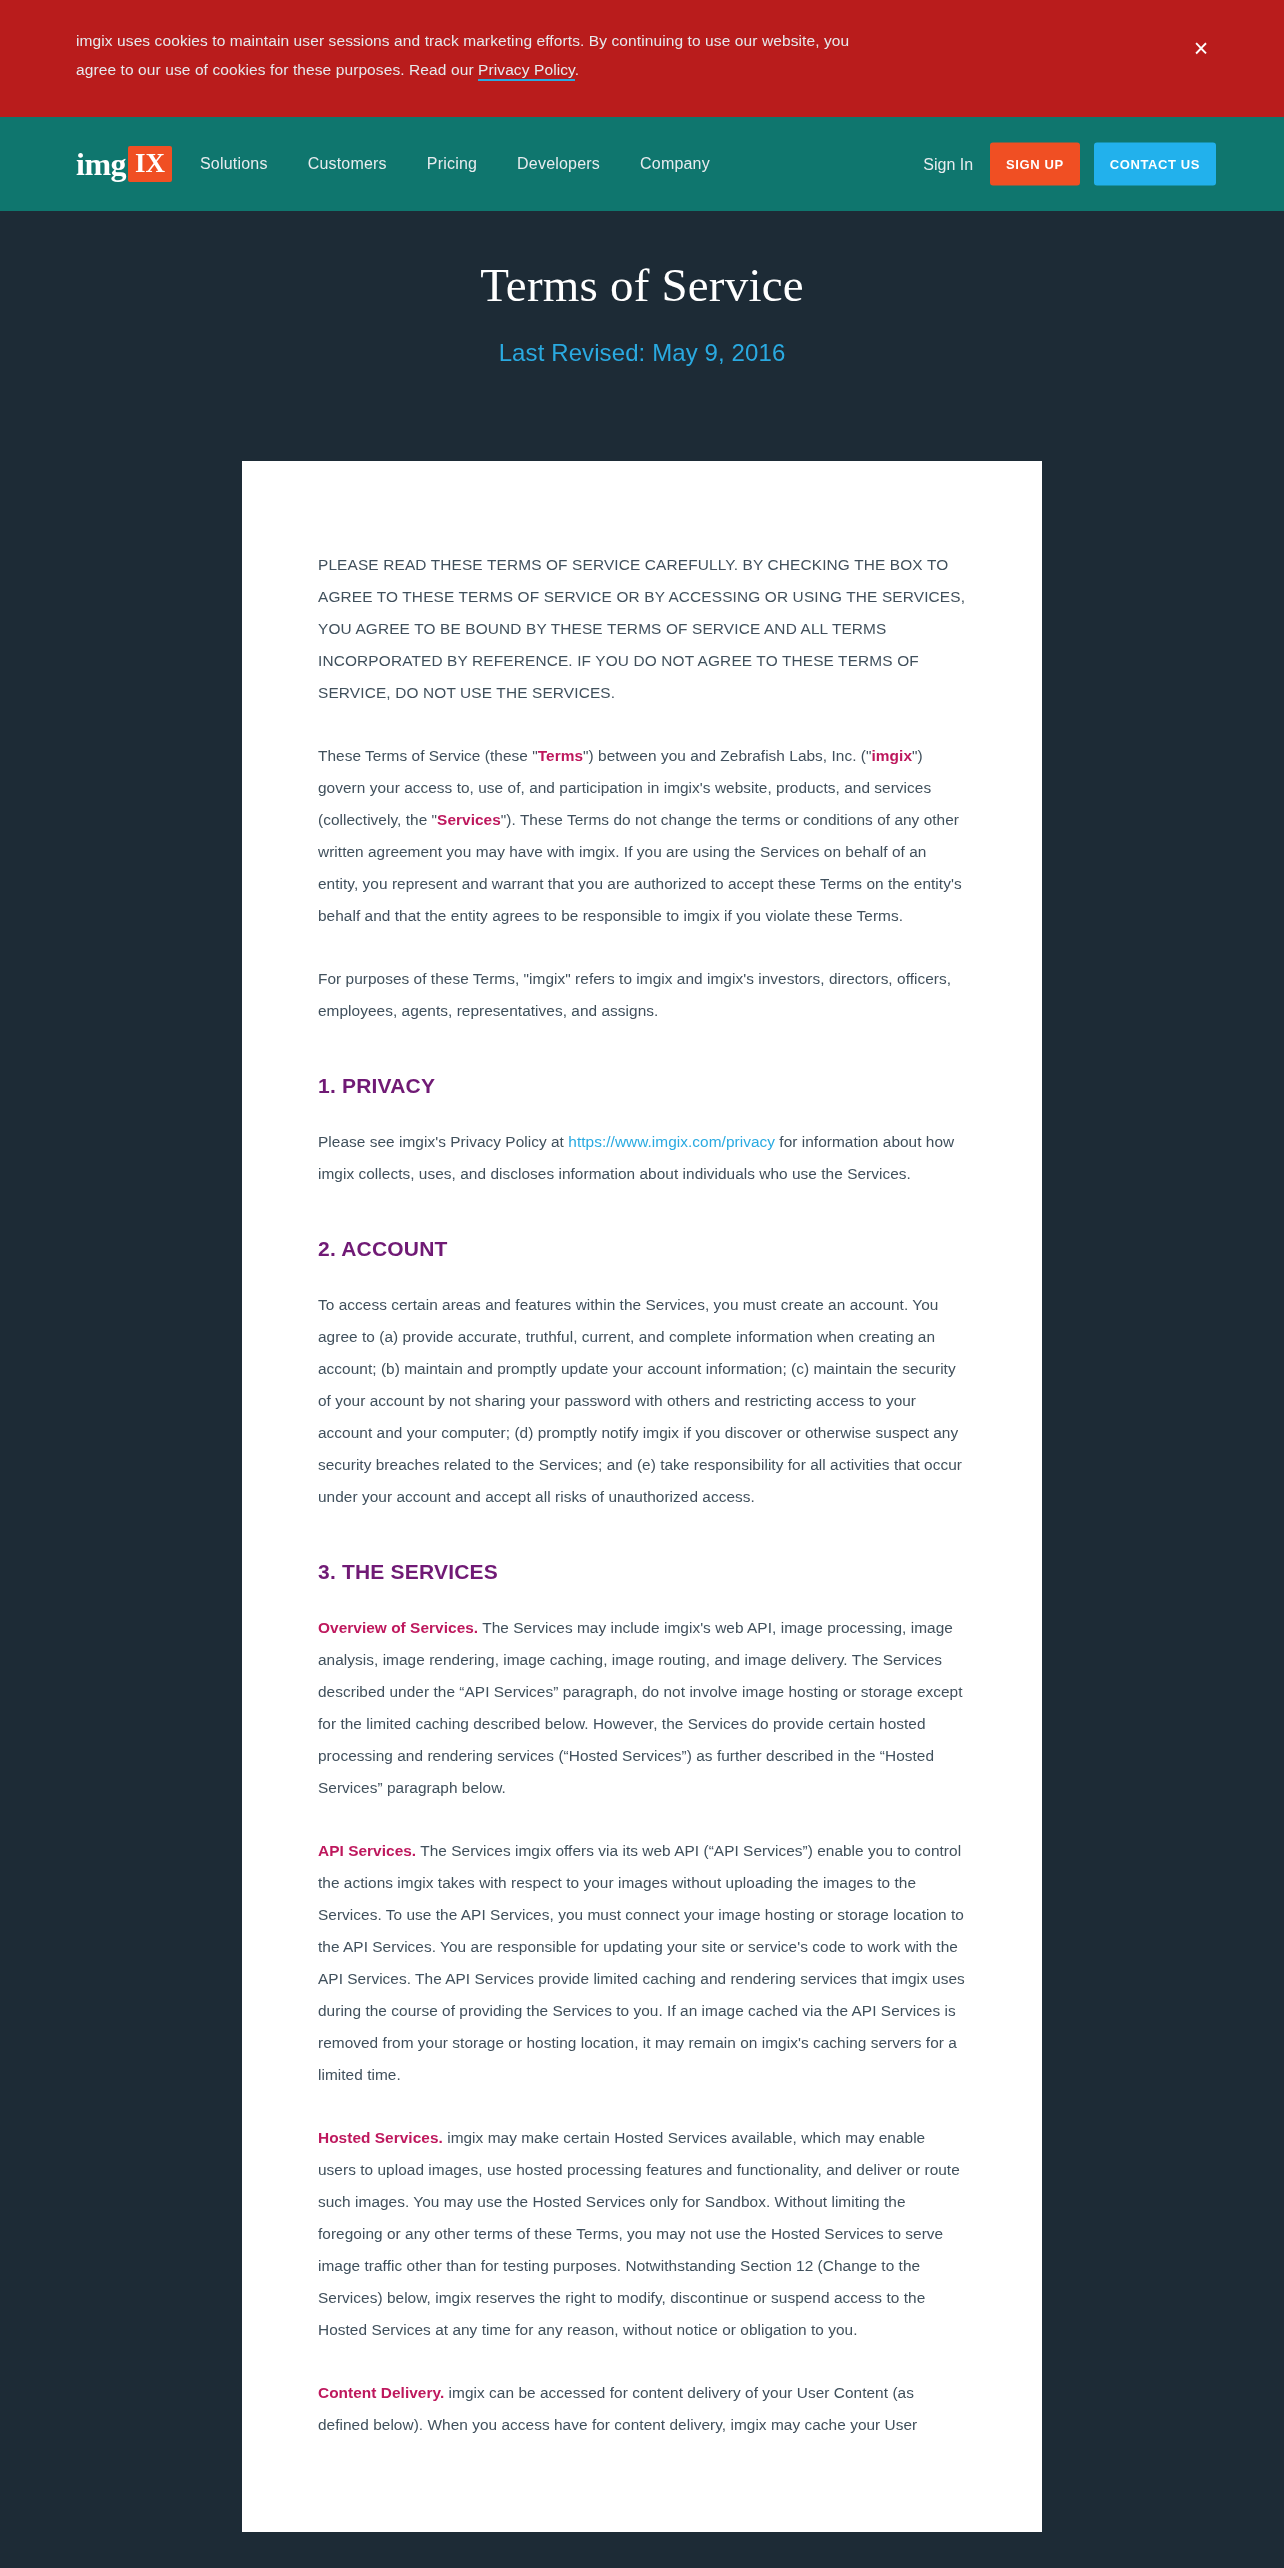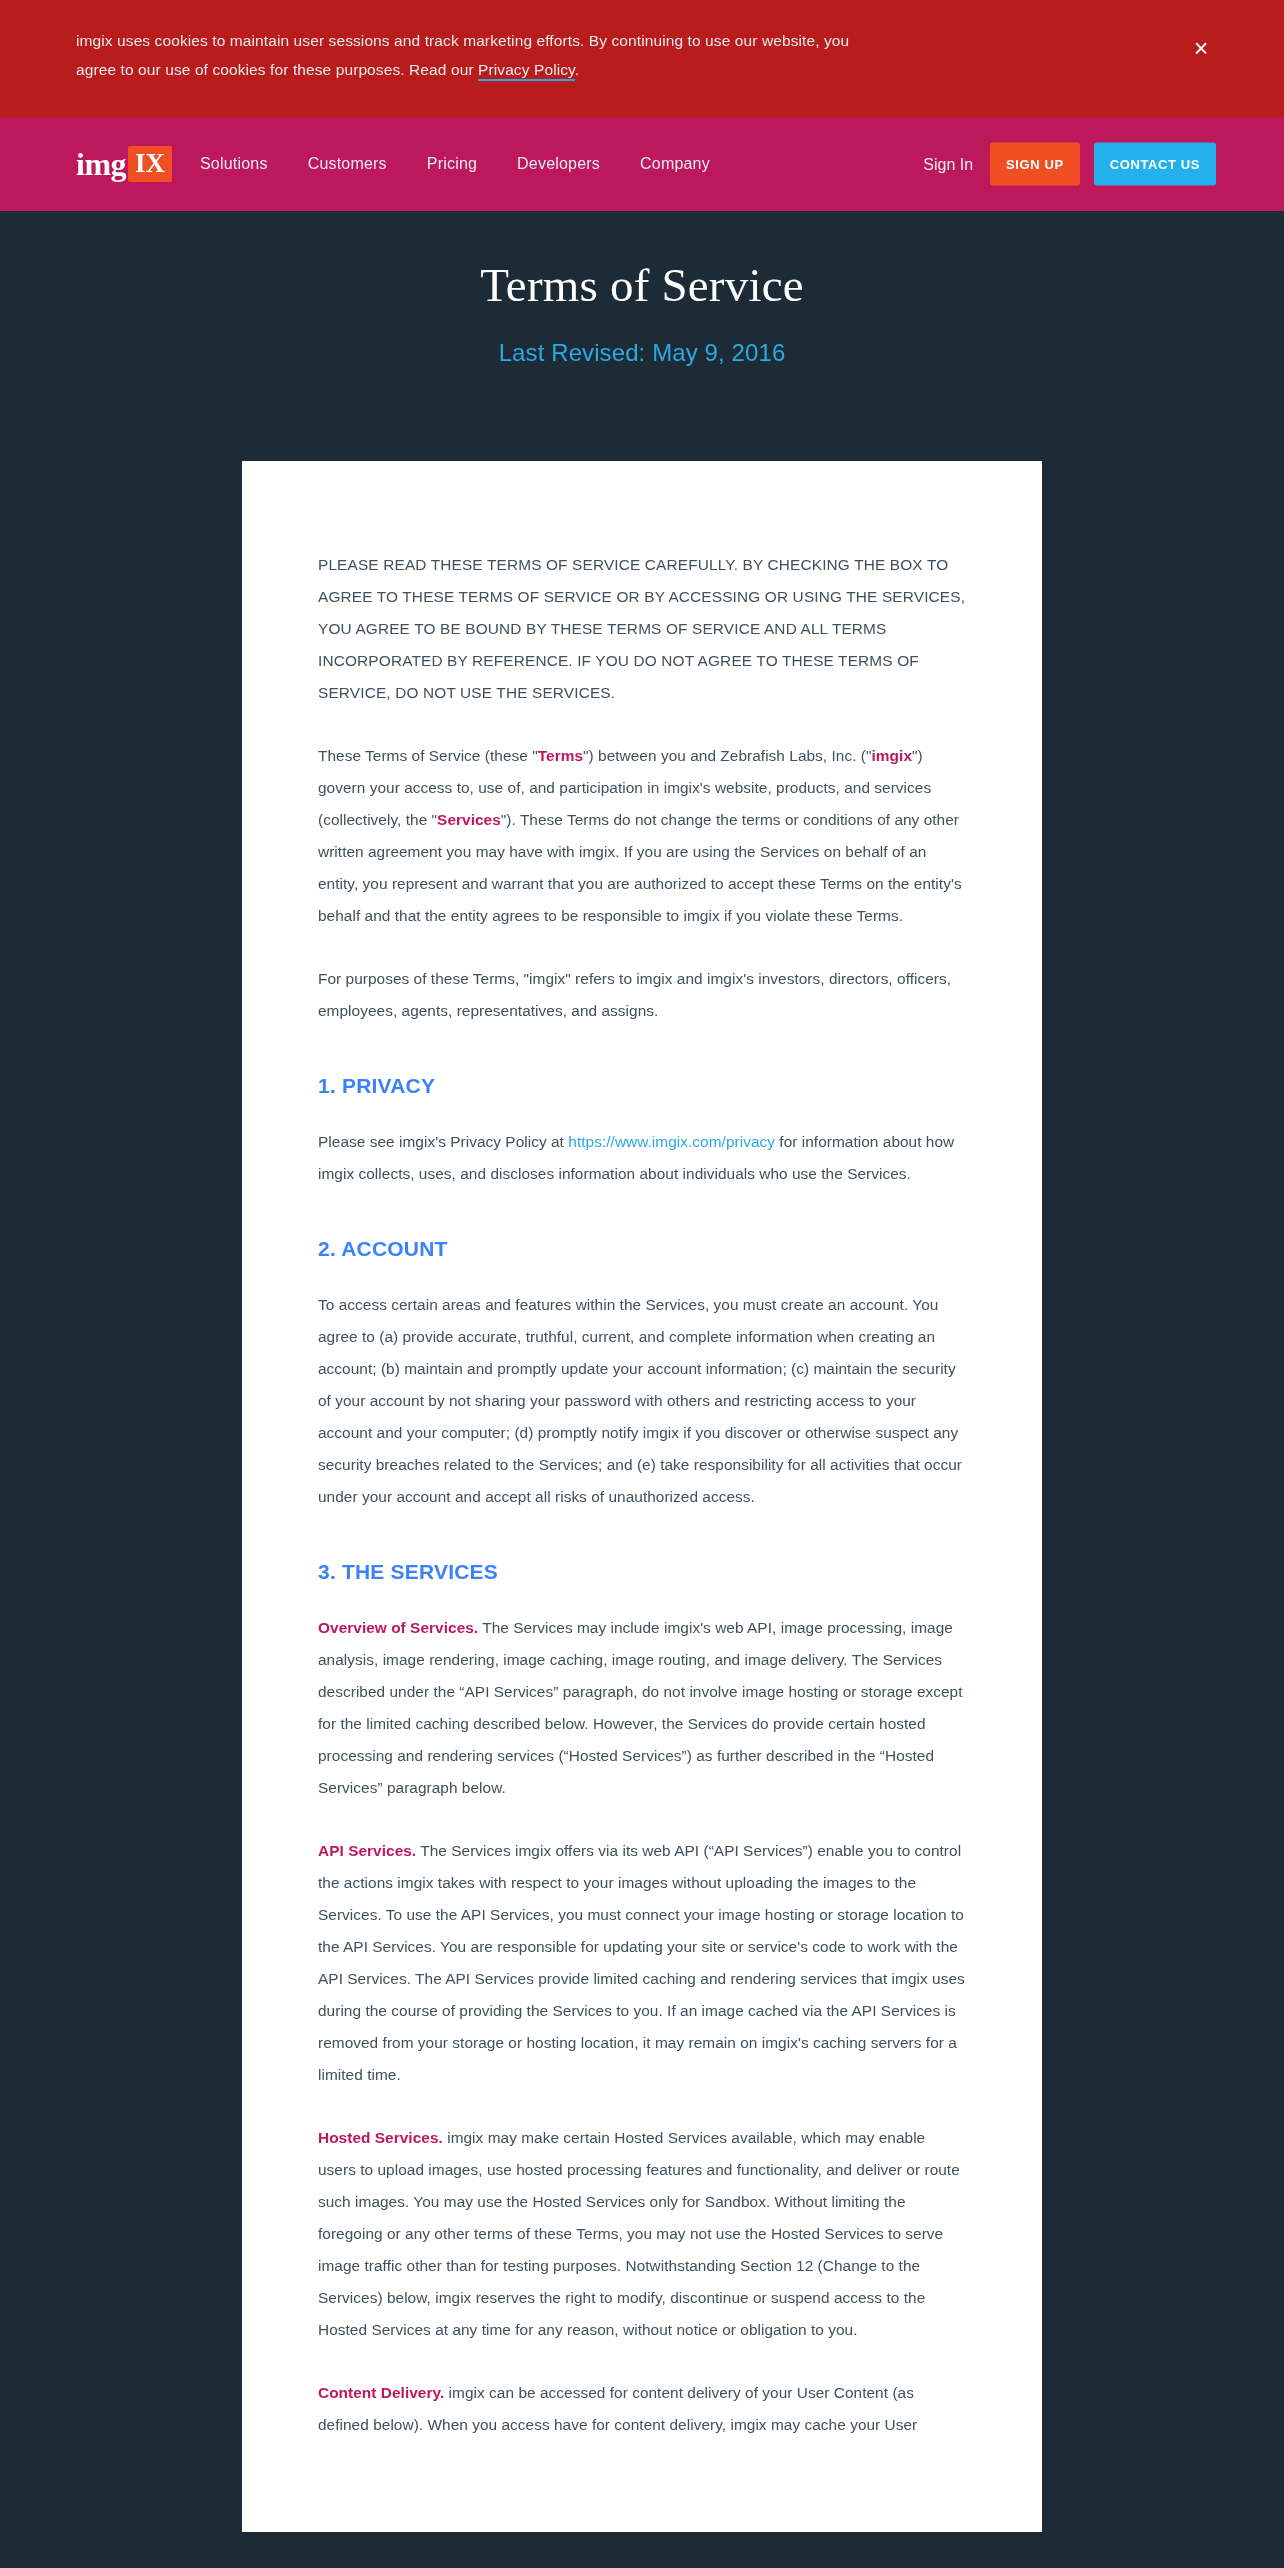--- a/index.html
+++ b/index.html
@@ -55,21 +55,21 @@
     font-family: "Liberation Sans", sans-serif;
   }
 
   
   .navbar {
     height: 94px;
     width: 100%;
     display: flex;
     align-items: center;
     position: relative;
-    background: #be185d;
+    background: #0f766e;
   }
   .logo {
     position: absolute;
     left: 76px;
     top: 50%;
     transform: translateY(-50%);
     display: flex;
     align-items: center;
     text-decoration: none;
     cursor: pointer;
@@ -181,21 +181,21 @@
     color: #40505c;
     font-size: 15.4px;
     line-height: 32px;
     margin-bottom: 31px;
     letter-spacing: 0.05px;
   }
   .doc-card p.upper {
     letter-spacing: 0.15px;
   }
   .doc-card h2 {
-    color: #3b82f6;
+    color: #701a75;
     font-size: 21px;
     font-weight: 700;
     letter-spacing: 0.2px;
     margin-top: 47px;
     margin-bottom: 28px;
   }
   .doc-card strong { font-weight: 700; color: #be185d; }
   .doc-link {
     color: #2aaae1;
     text-decoration: none;

